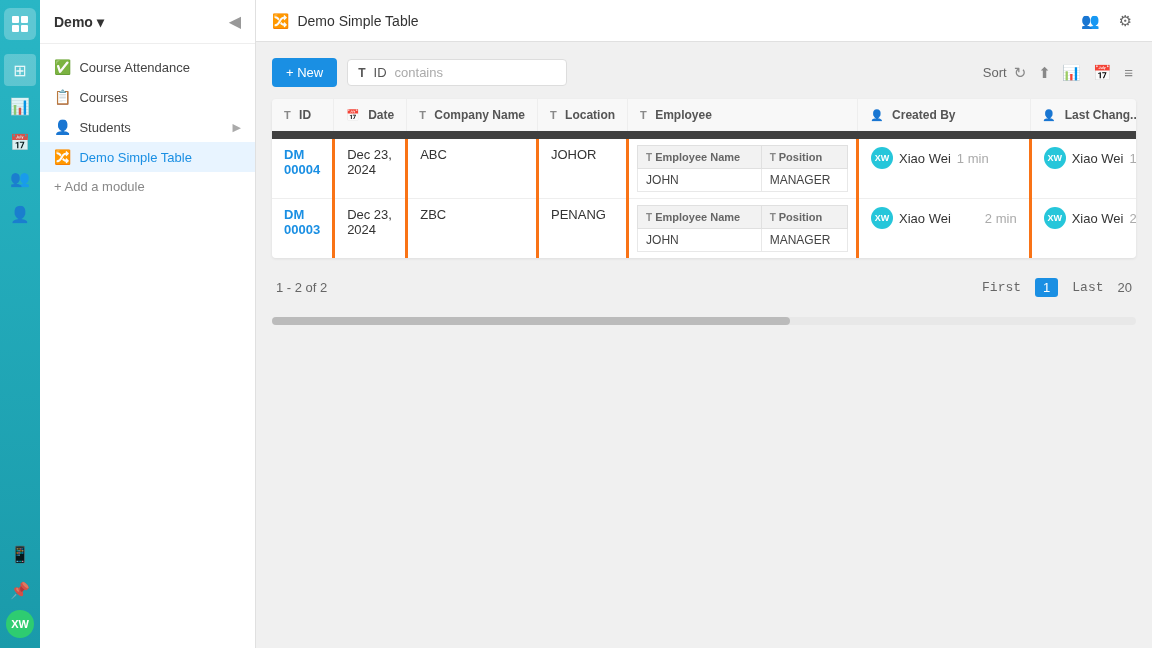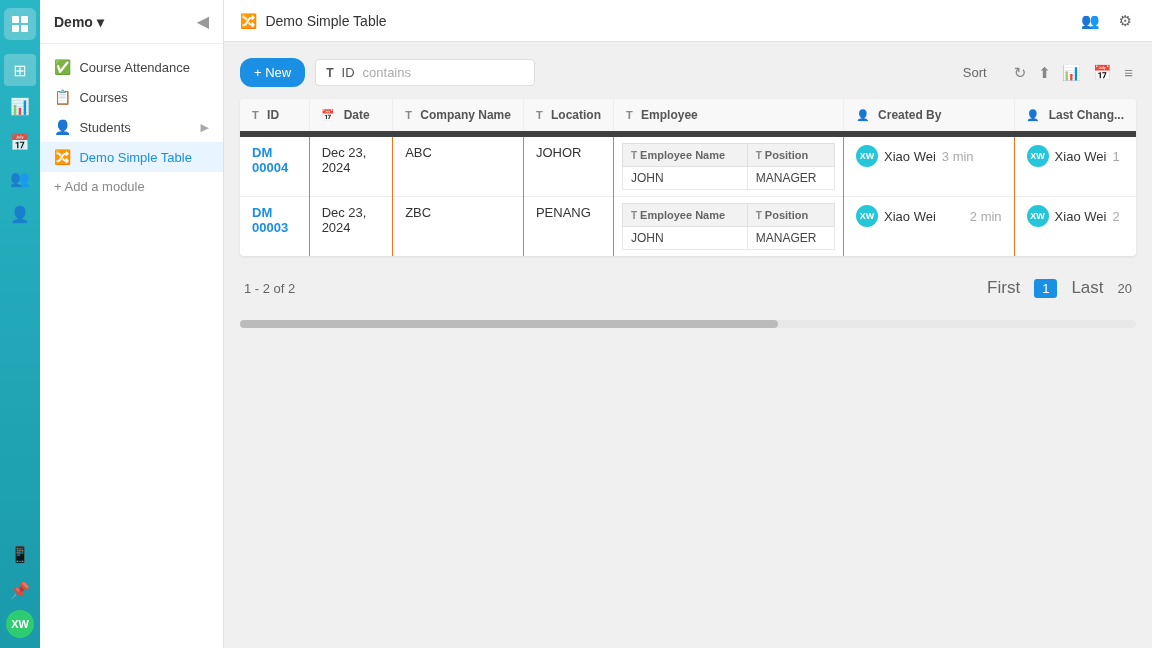--- a/index.html
+++ b/index.html
@@ -51,21 +51,21 @@
       border-radius: 50%;
       background: #2ecc71;
       color: white;
       font-size: 11px;
       font-weight: bold;
       display: flex; align-items: center; justify-content: center;
     }
 
     
     .sidebar {
-      width: 184px;
+      width: 216px;
       background: white;
       border-right: 1px solid #e0e0e0;
       display: flex;
       flex-direction: column;
       flex-shrink: 0;
     }
     .sidebar-header {
       display: flex;
       align-items: center;
       justify-content: space-between;
@@ -156,21 +156,21 @@
     
     .toolbar {
       display: flex;
       align-items: center;
       gap: 10px;
     }
     .btn-new {
       background: #1a8fe3;
       color: white;
       border: none;
-      border-radius: 12px;
+      border-radius: 4px;
       padding: 7px 14px;
       font-size: 13px;
       cursor: pointer;
       display: flex; align-items: center; gap: 5px;
       font-weight: 500;
     }
 
     .filter-bar {
       display: flex;
       align-items: center;
@@ -179,21 +179,21 @@
       border: 1px solid #ddd;
       border-radius: 4px;
       padding: 5px 10px;
       min-width: 220px;
     }
     .filter-icon { color: #888; font-size: 12px; }
     .filter-text { color: #555; font-size: 13px; }
 
     .sort-bar {
       margin-left: auto;
-      display: flex; align-items: center; gap: 24px;
+      display: flex; align-items: center; gap: 4px;
       color: #666;
       font-size: 13px;
       justify-content: center;
     }
     .view-icons { display: flex; gap: 6px; }
     .view-icon-btn {
       background: none; border: none; cursor: pointer;
       color: #888; font-size: 15px;
       padding: 3px;
     }
@@ -205,42 +205,42 @@
       overflow-x: auto;
       box-shadow: 0 1px 3px rgba(0,0,0,0.08);
     }
     table {
       width: 100%;
       border-collapse: collapse;
       font-size: 13px;
     }
     thead tr {
       background: #f8f8f8;
-      border-bottom: 6px solid #404040;
+      border-bottom: 8px solid #404040;
     }
     th {
       padding: 9px 12px;
       text-align: left;
       color: #555;
       font-weight: 600;
       font-size: 12px;
       white-space: nowrap;
       border-right: 1px solid #eee;
     }
     th:last-child { border-right: none; }
     .th-icon { color: #888; margin-right: 5px; font-size: 11px; }
     tbody tr {
       border-bottom: 1px solid #eee;
     }
     tbody tr:last-child { border-bottom: none; }
     td {
       padding: 8px 12px;
       color: #333;
       vertical-align: top;
-      border-right: 1px solid #f97316;
+      border-right: 3px solid #f97316;
     }
     td:last-child { border-right: none; }
     .id-cell { font-weight: 600; color: #1a8fe3; }
 
     
     .emp-table {
       width: 100%;
       border-collapse: collapse;
       font-size: 12px;
     }
@@ -279,21 +279,21 @@
       display: flex;
       align-items: center;
       justify-content: space-between;
       padding: 8px 4px;
       font-size: 13px;
       color: #666;
     }
     .page-controls { display: flex; align-items: center; gap: 8px; }
     .page-btn {
       background: none; border: none; cursor: pointer;
-      color: #666; font-size: 17px; padding: 2px 6px;
+      color: #666; font-size: 13px; padding: 2px 6px; font-family: Liberation Mono, monospace;
     }
     .page-current {
       background: #1a8fe3; color: white;
       padding: 2px 8px; border-radius: 3px;
       font-size: 13px;
     }
     .page-size { font-size: 13px; color: #666; }
 
     
     .scrollbar-row {
@@ -459,21 +459,21 @@
                       <td>JOHN</td>
                       <td>MANAGER</td>
                     </tr>
                   </tbody>
                 </table>
               </td>
               <td>
                 <div class="creator-cell">
       <div class="avatar-xs">XW</div>
       <span>Xiao Wei</span>
-      <span style="color:#aaa;">3 min</span>
+      <span style="color:#aaa;">1 min</span>
     </div>
               </td>
               <td>
                 <div class="creator-cell">
       <div class="avatar-xs">XW</div>
       <span>Xiao Wei</span>
       <span style="color:#aaa;">1</span>
     </div>
               </td>
             </tr>

